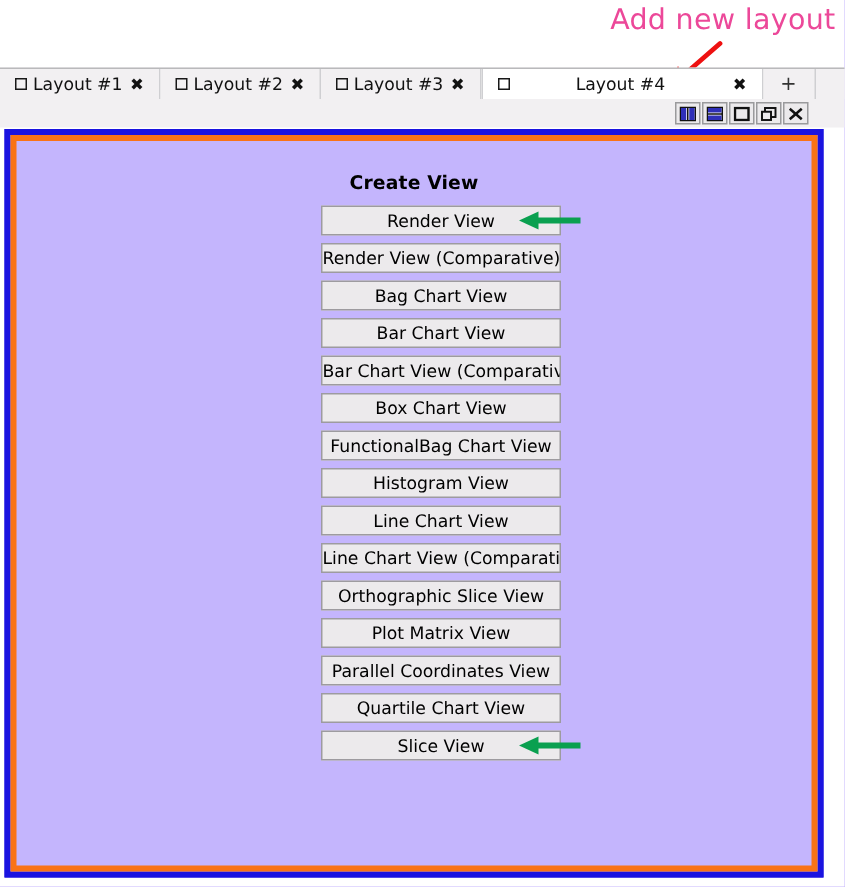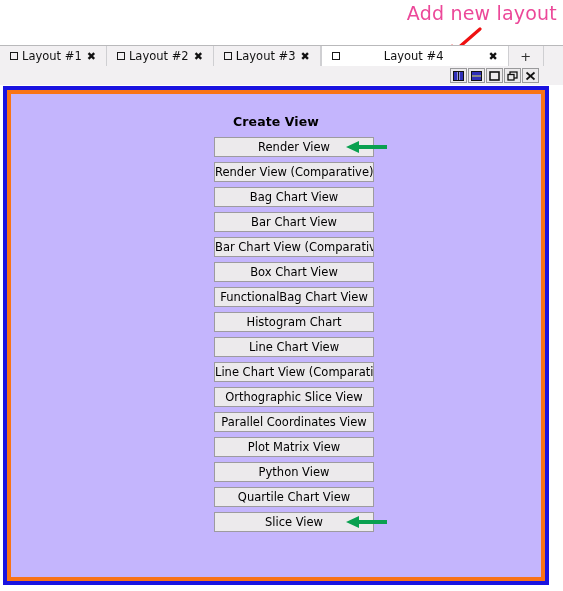--- a/index.html
+++ b/index.html
@@ -298,39 +298,36 @@
           <div class="view-row">
             <div class="view-btn">Bar Chart View (Comparative)</div>
           </div>
           <div class="view-row">
             <div class="view-btn">Box Chart View</div>
           </div>
           <div class="view-row">
             <div class="view-btn">FunctionalBag Chart View</div>
           </div>
           <div class="view-row">
-            <div class="view-btn">Histogram Chart</div>
+            <div class="view-btn">Histogram View</div>
           </div>
           <div class="view-row">
             <div class="view-btn">Line Chart View</div>
           </div>
           <div class="view-row">
             <div class="view-btn">Line Chart View (Comparative)</div>
           </div>
           <div class="view-row">
             <div class="view-btn">Orthographic Slice View</div>
           </div>
           <div class="view-row">
+            <div class="view-btn">Plot Matrix View</div>
+          </div>
+          <div class="view-row">
             <div class="view-btn">Parallel Coordinates View</div>
-          </div>
-          <div class="view-row">
-            <div class="view-btn">Plot Matrix View</div>
-          </div>
-          <div class="view-row">
-            <div class="view-btn">Python View</div>
           </div>
           <div class="view-row">
             <div class="view-btn">Quartile Chart View</div>
           </div>
           <div class="view-row">
             <div class="view-btn">Slice View</div>
             <svg class="row-arrow" viewBox="0 0 42 14">
               <line x1="41" y1="7" x2="12" y2="7" stroke="#0aa050" stroke-width="4"></line>
               <polygon points="0,7 13,1 13,13" fill="#0aa050"></polygon>
             </svg>

